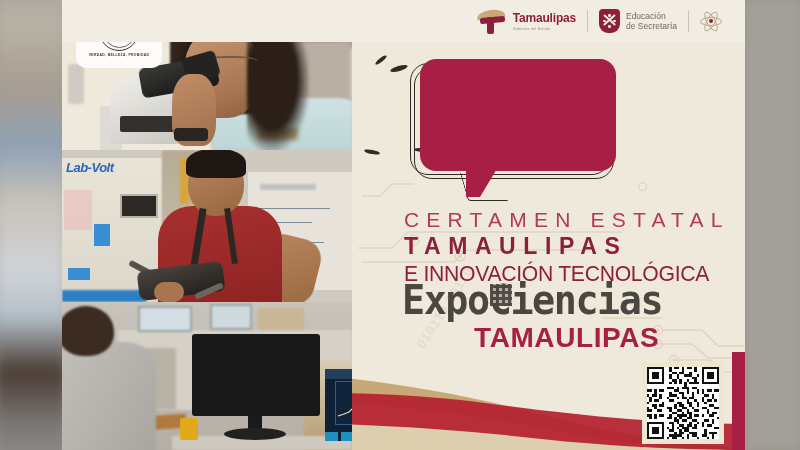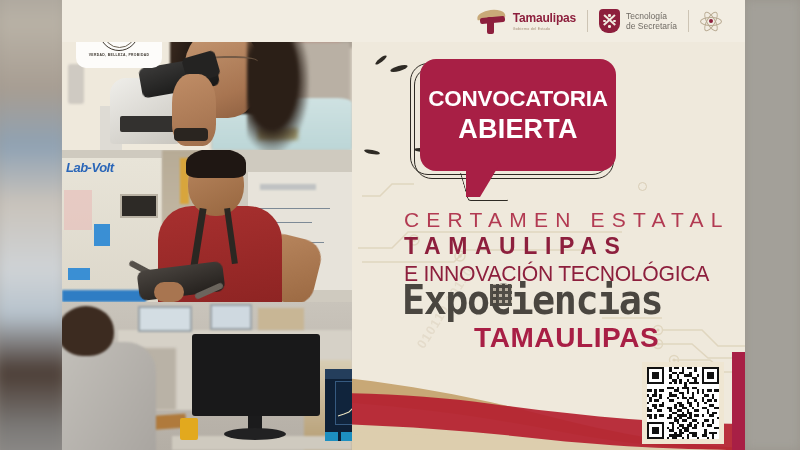--- a/index.html
+++ b/index.html
@@ -448,24 +448,20 @@
           <i></i>
         </div>
       <div class="ring" style="left:286px;top:182px;width:9px;height:9px;border-color:#d9cdb6"></div>
 
       <div id="bubble-wrap">
         <div class="bub-outline2"></div>
         <div class="bub-outline1"></div>
         <div class="bub-tail-out"></div>
         <div class="bub-fill"></div>
         <div class="bub-tail"></div>
-        <div class="bub-txt">
-          <div class="bub-l1">CONVOCATORIA</div>
-          <div class="bub-l2">ABIERTA</div>
-        </div>
       </div>
 
       <div id="titles">
         <div class="t-line1">CERTAMEN ESTATAL</div>
         <div class="t-line2">TAMAULIPAS</div>
         <div class="t-line3">E INNOVACIÓN TECNOLÓGICA</div>
       </div>
 
       <div class="expo-ghost">010110 10110</div>
       <div id="expo">
@@ -534,21 +530,21 @@
       <div class="logo-sep"></div>
 
       <div class="logo-group">
         <div class="se-badge">
           <span class="se-dot" style="left:9px;top:5px"></span>
           <span class="se-dot" style="left:9px;top:16px"></span>
           <span class="se-dot" style="left:4px;top:10.5px"></span>
           <span class="se-dot" style="left:14px;top:10.5px"></span>
         </div>
         <div class="se-text">
-          <div>Tecnología</div>
+          <div>Educación</div>
           <div>de Secretaría</div>
         </div>
       </div>
 
       <div class="logo-sep"></div>
 
       <div class="logo-group">
         <div class="cot-atom">
           <i></i>
             <i></i>

